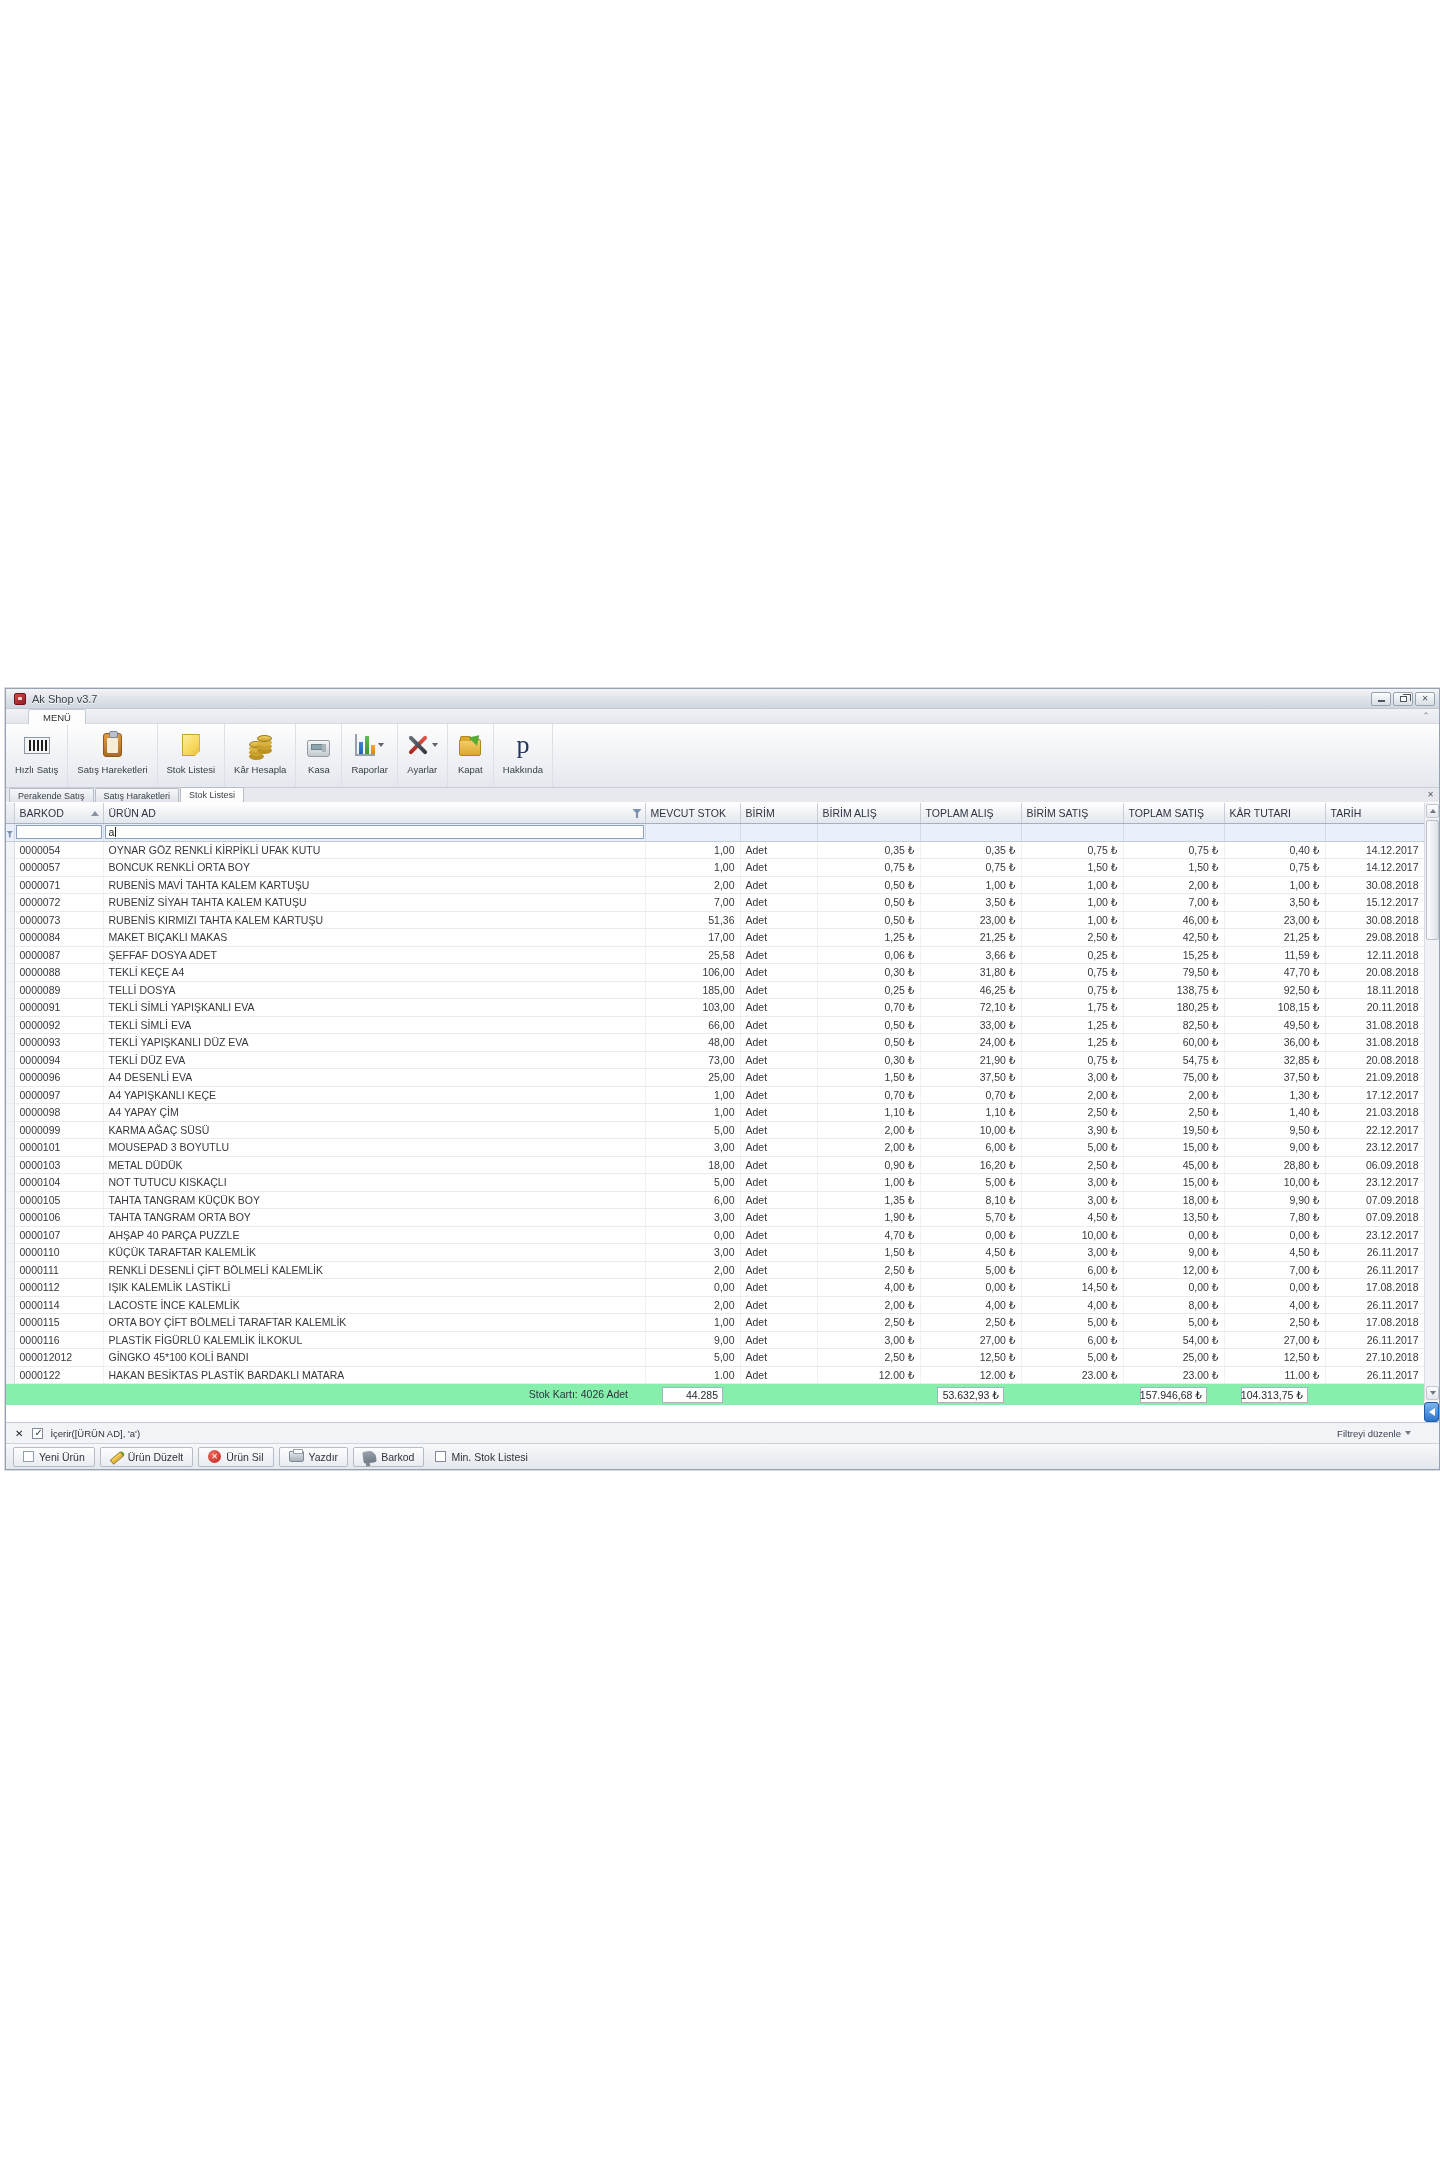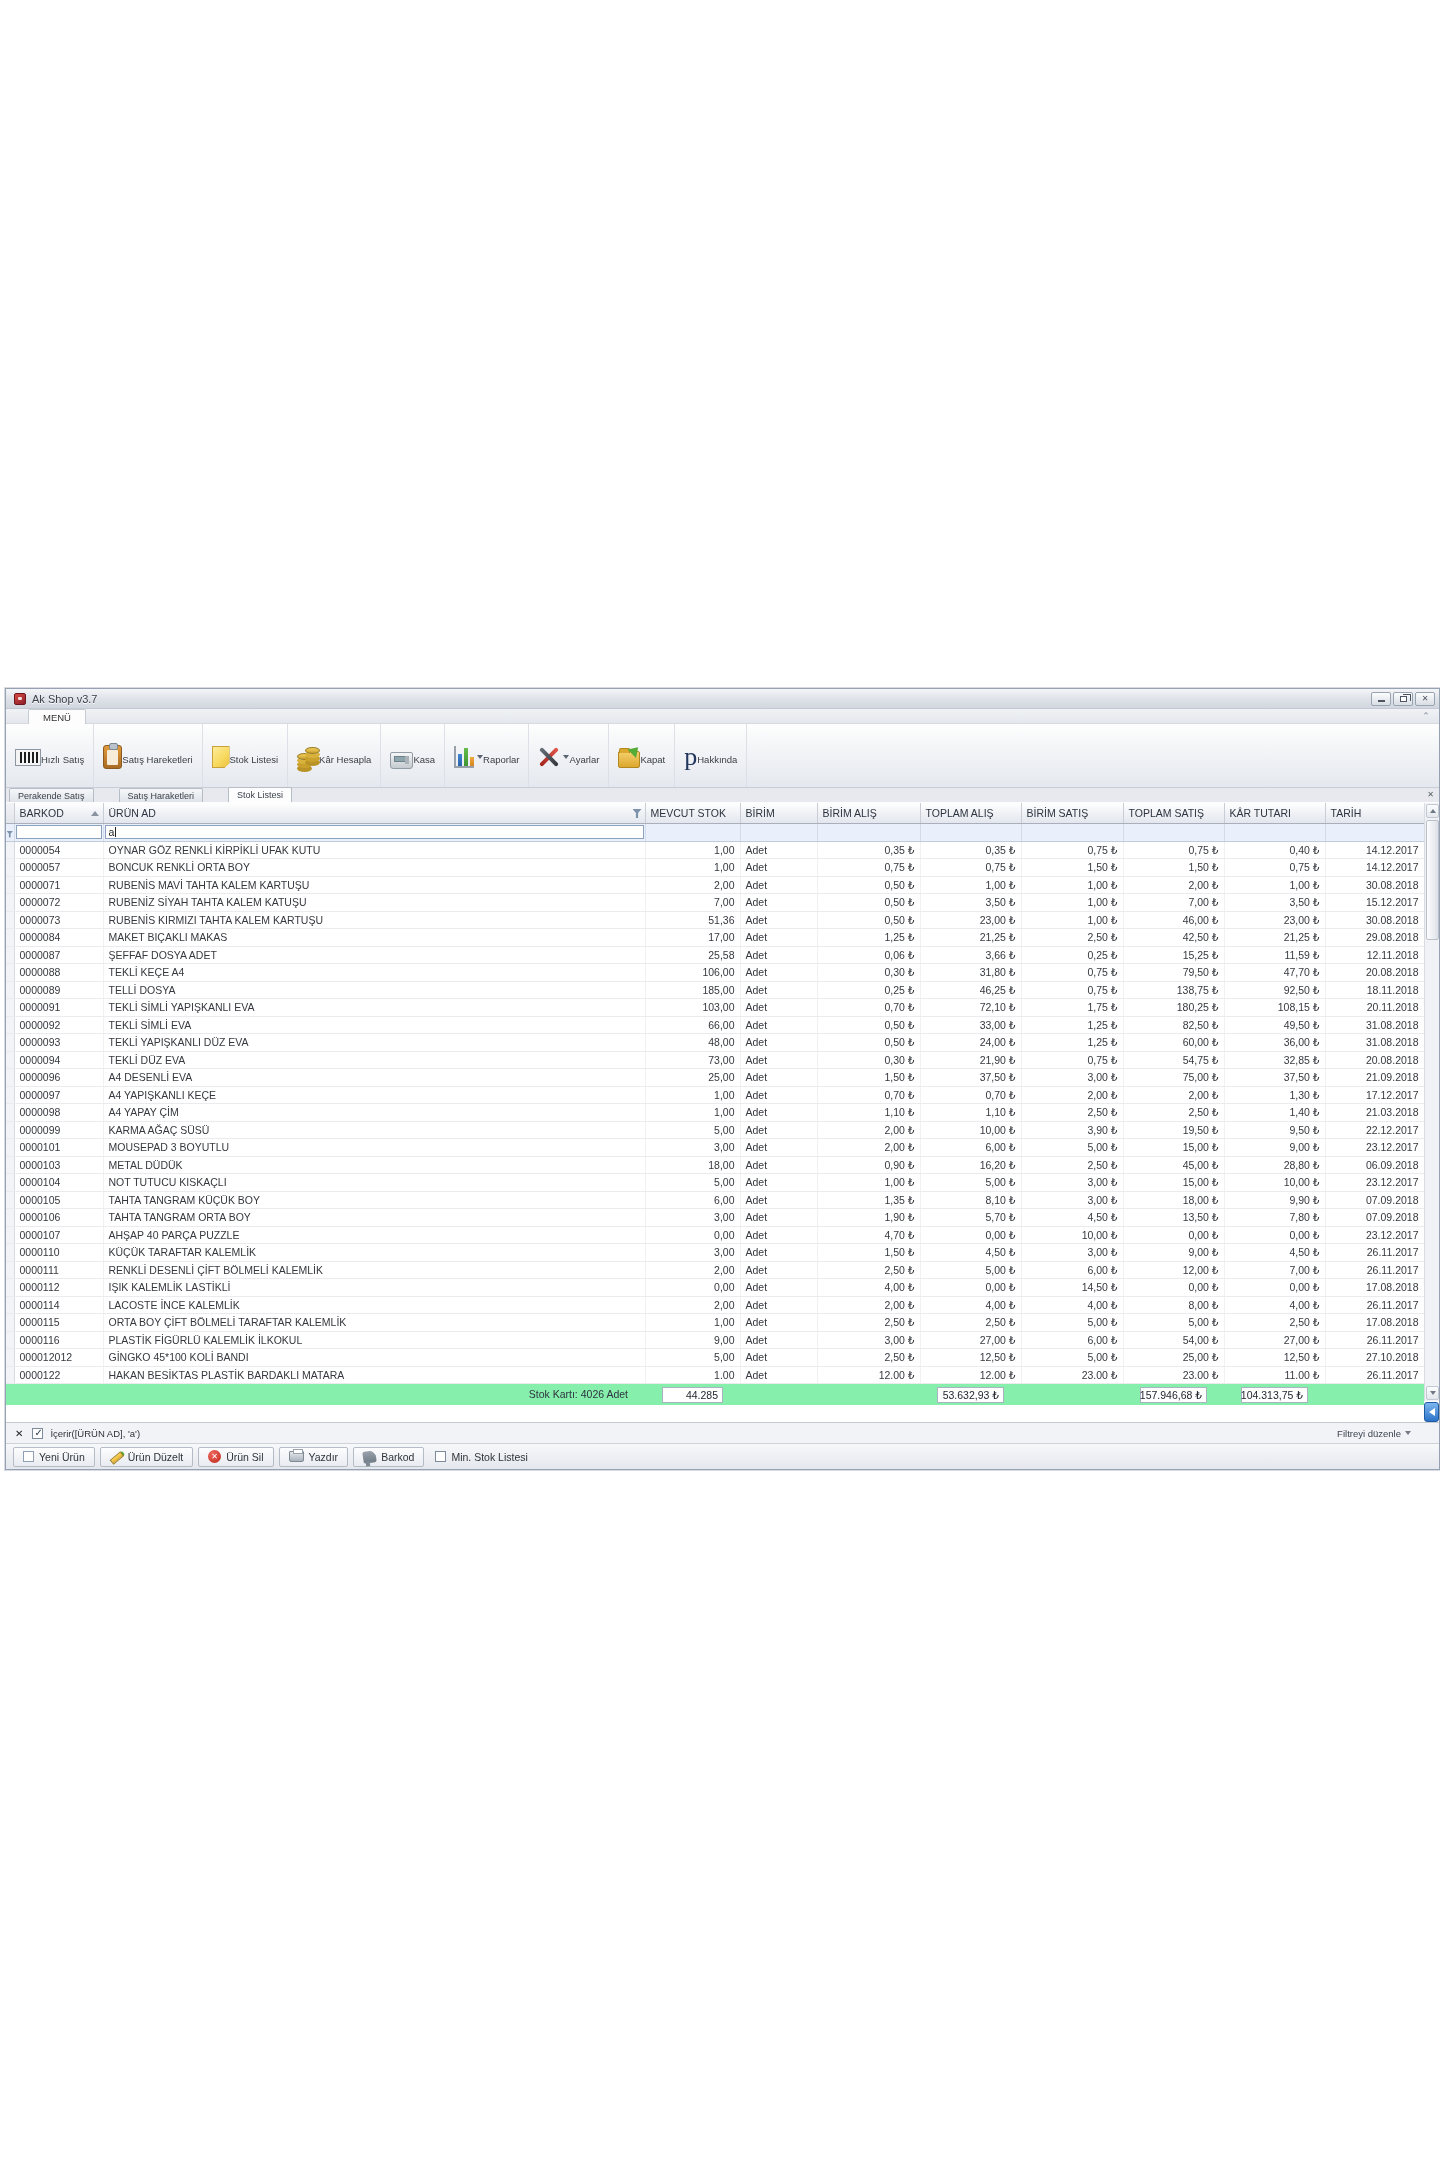--- a/index.html
+++ b/index.html
@@ -30,21 +30,21 @@
     background:linear-gradient(#f0f2f5,#e4e7ec);border-bottom:1px solid #d6dae0;}
   #menu-tab{position:absolute;left:22px;top:0;height:15px;padding:0 14px;background:#fdfdfe;
     border:1px solid #c6ccd4;border-bottom:none;border-radius:2px 2px 0 0;
     font-size:9.5px;color:#333;display:flex;align-items:center;}
   #ribbon-collapse{position:absolute;right:6px;top:2px;width:14px;height:11px;color:#7c8struktur794;
     color:#7c8794;font-size:9px;line-height:11px;text-align:center;}
 
   
   #toolbar{position:absolute;left:0;top:35px;width:100%;height:64px;
     background:linear-gradient(#fefefe,#eef0f4 60%,#e5e9ef);border-bottom:1px solid #c9cdd5;display:flex;}
-  .tb-btn{height:100%;display:flex;flex-direction:row;align-items:center;justify-content:flex-start;
+  .tb-btn{height:100%;display:flex;flex-direction:column;align-items:center;justify-content:flex-start;
     padding:6px 9px 3px;border-right:1px solid #dde1e7;min-width:46px;}
   .tb-iconwrap{height:30px;display:flex;align-items:center;justify-content:center;gap:3px;}
   .tb-label{font-size:9.5px;color:#3b4047;margin-top:4px;white-space:nowrap;}
   .dd-arrow{width:0;height:0;border-left:3px solid transparent;border-right:3px solid transparent;border-top:4px solid #5b6470;}
 
   
   .icon-barcode{width:26px;height:17px;border:1px solid #8d97a2;background:
      repeating-linear-gradient(90deg,#1c1c1c 0 2px,#f4f4f4 2px 4px);box-shadow:inset 0 0 0 2px #f4f4f4;}
   .icon-clipboard{width:19px;height:24px;border:1px solid #8a5a20;border-radius:3px;
      background:linear-gradient(#e29a3b,#a96c24);position:relative;}
@@ -75,21 +75,21 @@
   .icon-folder-exit{width:22px;height:17px;border:1px solid #b3871f;border-radius:2px;
      background:linear-gradient(#f4cf6d,#dca82e);position:relative;margin-top:4px;}
   .icon-folder-exit::before{content:"";position:absolute;left:0;top:-4px;width:9px;height:4px;background:#dca82e;border:1px solid #b3871f;border-bottom:none;border-radius:2px 2px 0 0;}
   .icon-folder-exit::after{content:"";position:absolute;right:-2px;top:-6px;width:0;height:0;
      border-left:6px solid transparent;border-right:6px solid transparent;border-bottom:9px solid #54ac35;transform:rotate(45deg);}
   .icon-p{font-family:"Liberation Serif","DejaVu Serif",serif;font-size:26px;color:#23365e;line-height:26px;}
   .icon-p::after{content:"p";}
 
   
   #tabstrip{position:absolute;left:0;top:99px;width:100%;height:15px;background:#e7e9ee;
-    display:flex;align-items:flex-end;padding-left:3px;border-bottom:1px solid #fdfdfe;gap:24px;}
+    display:flex;align-items:flex-end;padding-left:3px;border-bottom:1px solid #fdfdfe;}
   .vtab{height:14px;padding:0 8px;font-size:9px;color:#3c424b;display:flex;align-items:center;
     background:linear-gradient(#f6f7f9,#dfe3e9);border:1px solid #b7bdc7;border-bottom:none;border-radius:2px 2px 0 0;margin-right:1px;}
   .vtab.active{background:#fdfdfe;height:15px;font-weight:normal;}
   #tabstrip-close{position:absolute;right:5px;bottom:2px;font-size:8px;color:#565d66;line-height:10px;}
 
   
   #grid{position:absolute;left:0;top:114px;width:1433px;height:619px;background:#fff;}
   table{border-collapse:collapse;table-layout:fixed;width:1418px;}
   th,td{overflow:hidden;white-space:nowrap;font-weight:normal;}
   tr.hdr th{height:20px;background:linear-gradient(#ffffff,#eef0f4 55%,#e3e7ee);

